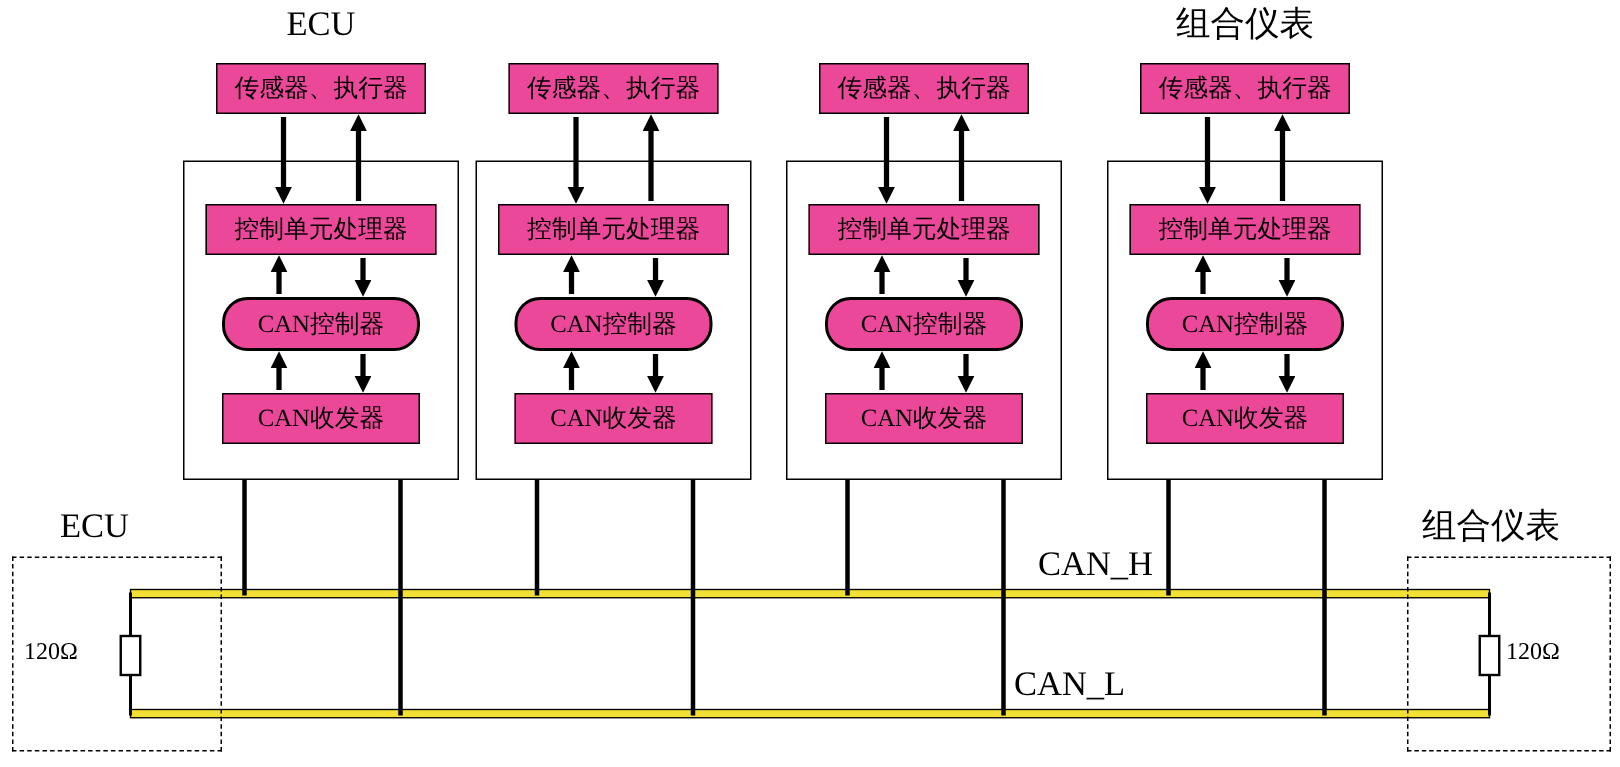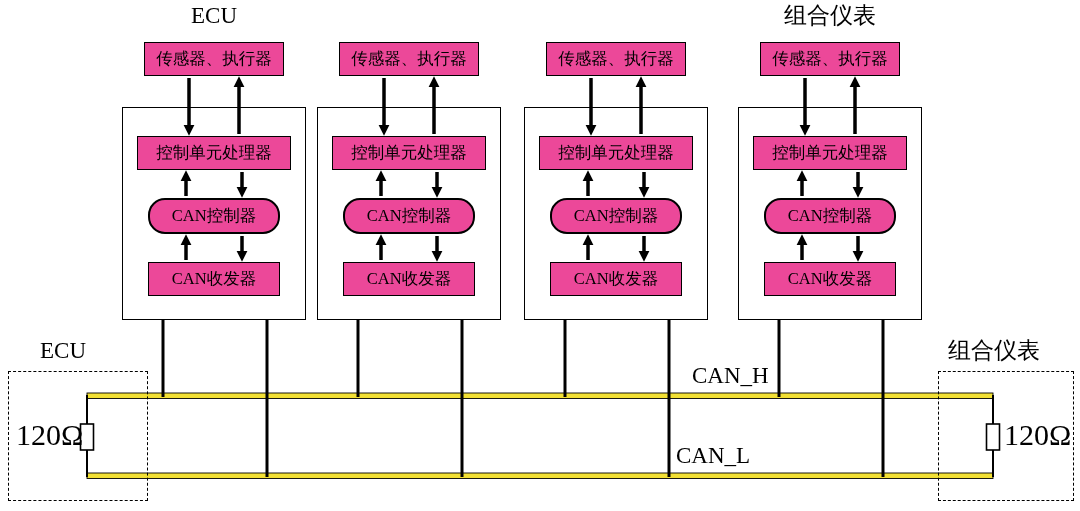--- a/index.html
+++ b/index.html
@@ -46,21 +46,21 @@
     font-size:23px;
     height:26px;line-height:26px;
   }
   .term-label{
     position:absolute;
     font-size:23px;
     height:26px;line-height:26px;
   }
   .ohm-label{
     position:absolute;
-    font-size:30px;
+    font-size:16px;
     height:26px;line-height:26px;
   }
 </style>
 </head>
 <body>
 
 <div class="stage">
 
   <svg class="linework" viewBox="0 0 1080 511">
     <defs>

